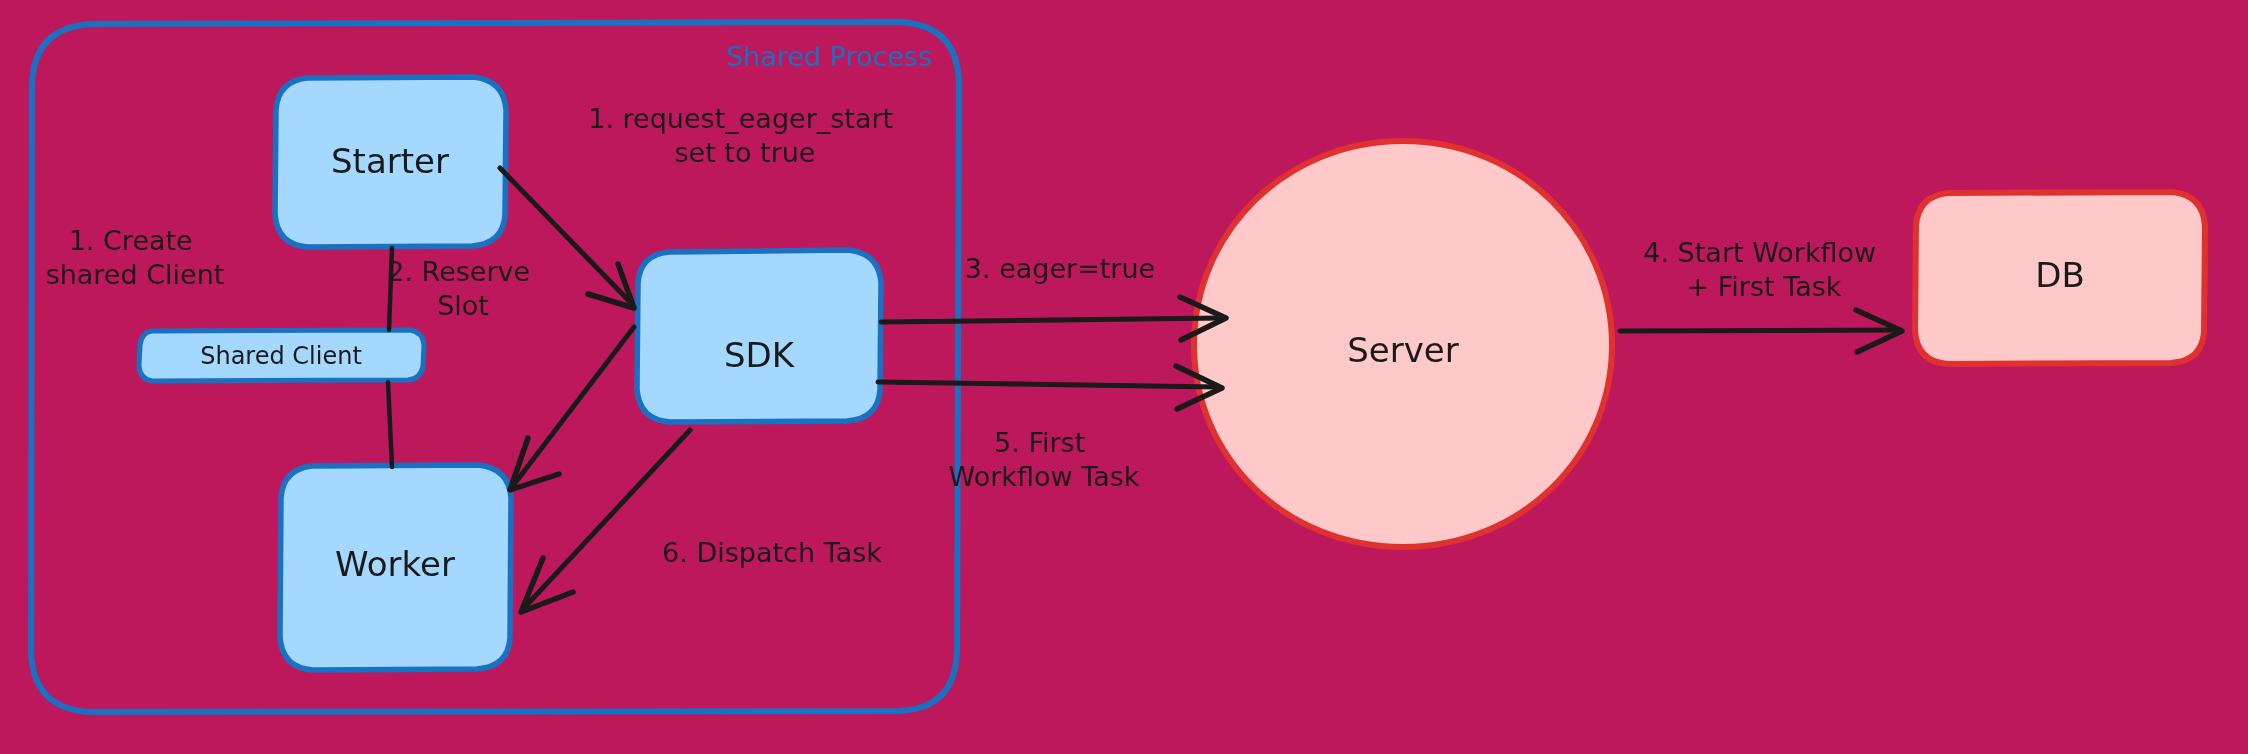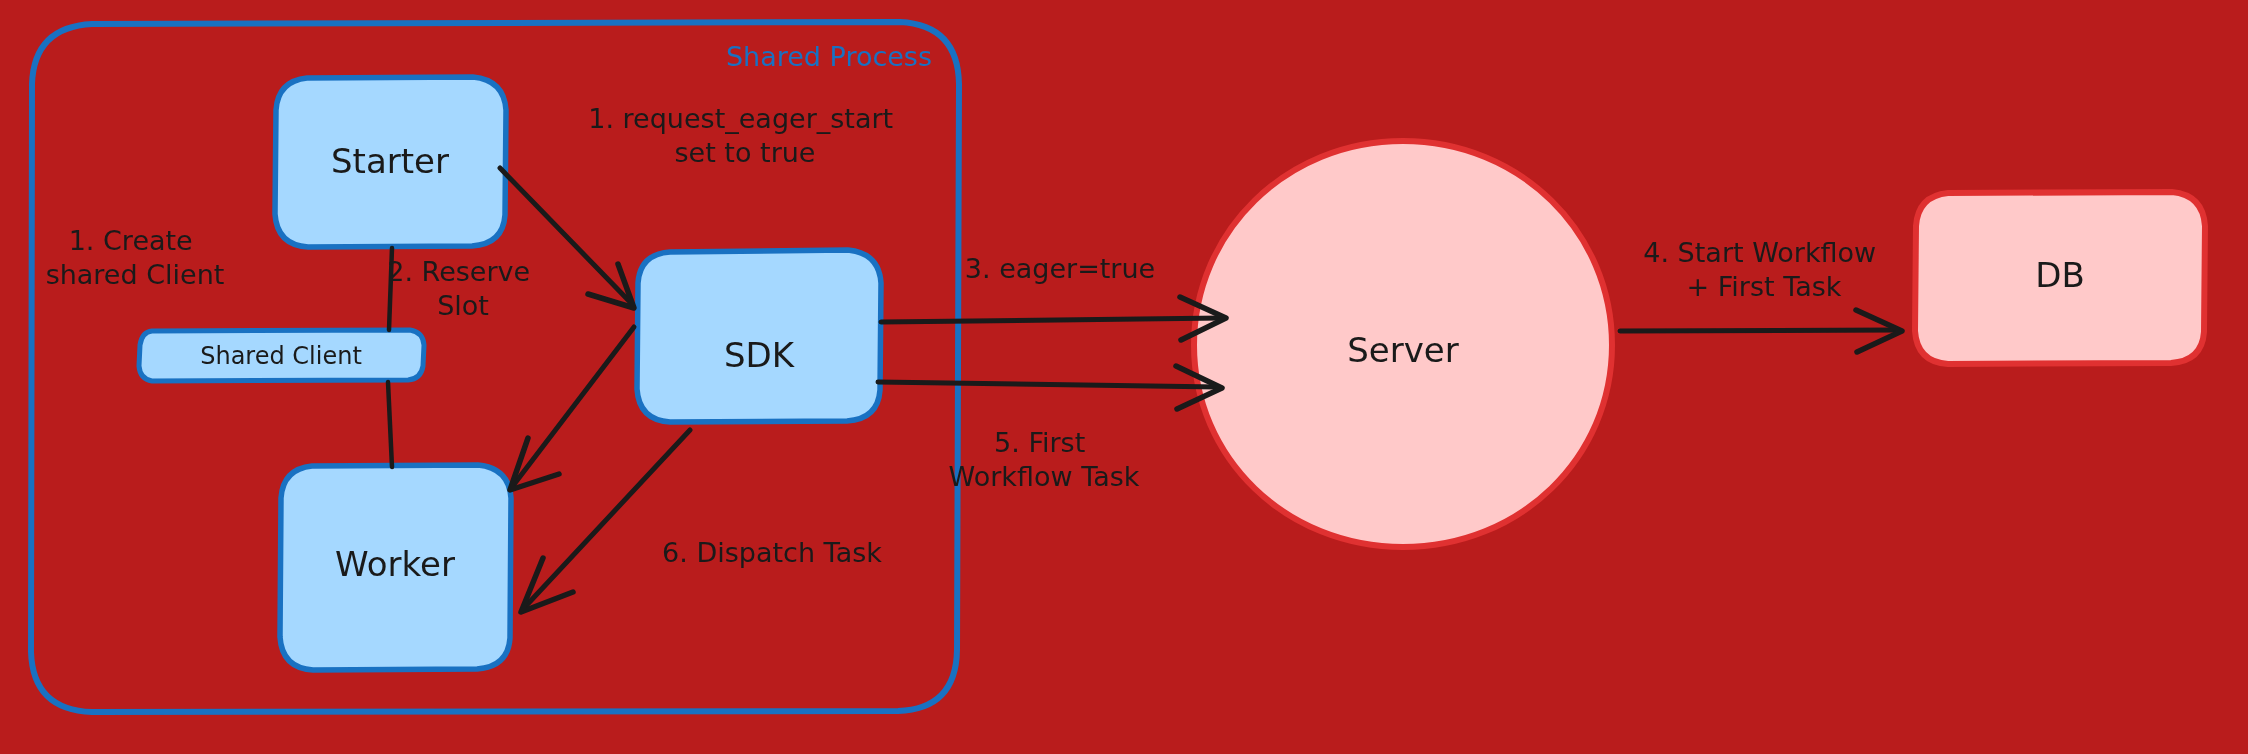--- a/index.html
+++ b/index.html
@@ -8,21 +8,21 @@
     padding: 0;
     background: #ffffff;
   }
   body {
     font-family: "DejaVu Sans", sans-serif;
   }
   #canvas {
     position: relative;
     width: 2248px;
     height: 754px;
-    background: #b91c1c;
+    background: #be185d;
     overflow: hidden;
   }
   #diagram-svg {
     position: absolute;
     left: 0;
     top: 0;
     width: 2248px;
     height: 754px;
   }
   .node-label {

